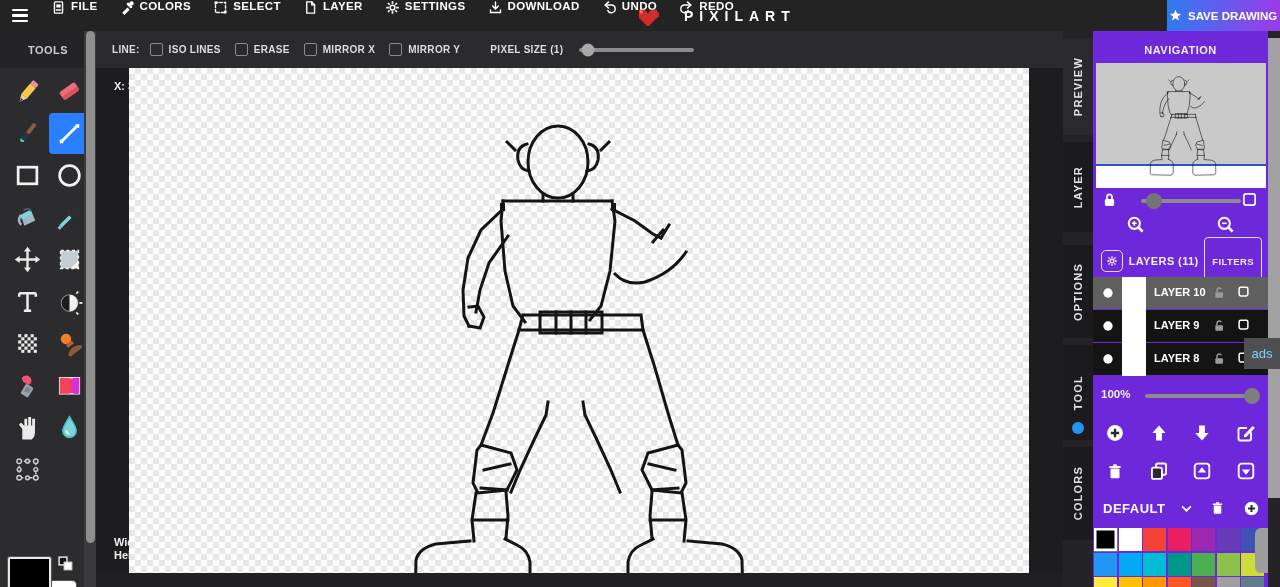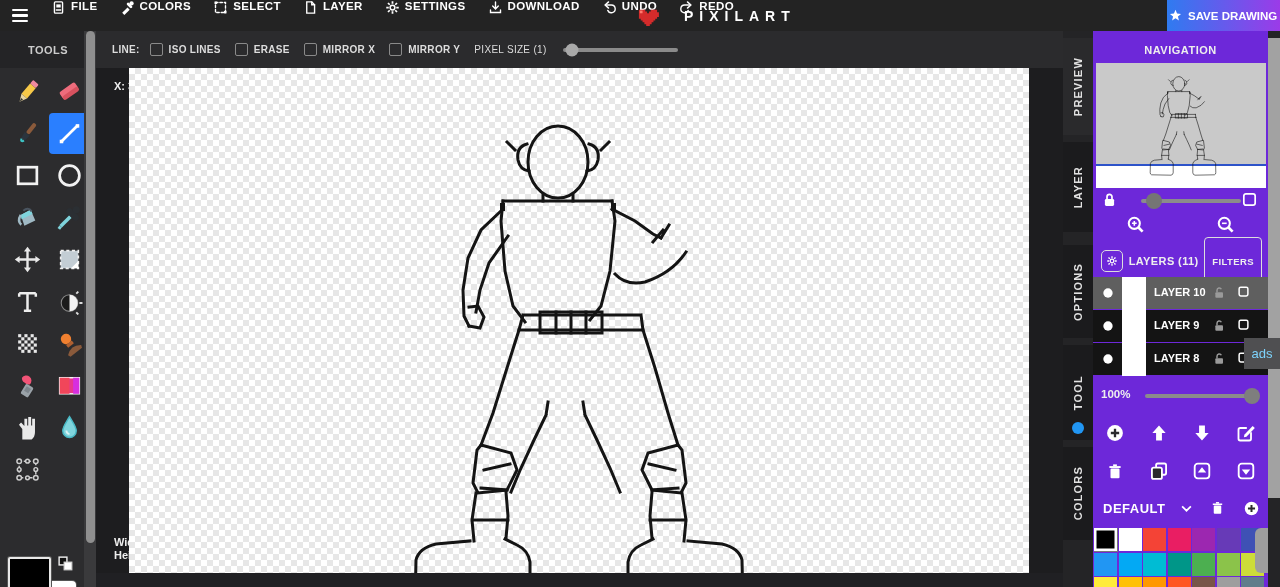--- a/index.html
+++ b/index.html
@@ -26,21 +26,21 @@
   
   .tools-header{position:absolute;left:0;top:31px;width:96px;height:37px;background:#242426;
     display:flex;align-items:center;justify-content:center;font-size:11px;font-weight:bold;color:#ccc;
     letter-spacing:.5px;z-index:6}
   .optionsbar{position:absolute;left:96px;top:31px;width:967px;height:37px;background:#2b2b2d;
     display:flex;align-items:center;gap:10px;padding-left:16px;z-index:5}
   .opt-label{font-size:10px;font-weight:bold;color:#ddd;letter-spacing:.3px}
   .chk{display:flex;align-items:center;gap:6px;cursor:pointer}
   .chk .box{width:13px;height:13px;border:1.5px solid #8a8a8a;background:transparent;border-radius:2px}
   .chk .cl{font-size:10px;font-weight:bold;color:#ddd;letter-spacing:.3px}
-  .pxsize{font-size:10px;font-weight:normal;color:#ddd;margin-left:4px;letter-spacing:.3px}
+  .pxsize{font-size:10px;font-weight:bold;color:#ddd;margin-left:20px;letter-spacing:.3px}
   .slider{position:relative;height:4px;background:#8b8b8b;border-radius:2px}
   .slider .thumb{position:absolute;top:50%;transform:translate(-50%,-50%);width:13px;height:13px;
     border-radius:50%;background:#a9a9a9;cursor:pointer}
   .px-slider{width:115px;margin-left:6px}
 
   
   .toolpanel{position:absolute;left:0;top:68px;width:96px;height:519px;background:#2c2c2e;z-index:4}
   .tools-grid{display:grid;grid-template-columns:41px 41px;justify-content:center;gap:1px;padding-top:3px}
   .tool-cell{width:41px;height:41px;display:flex;align-items:center;justify-content:center;
     border-radius:4px;cursor:pointer}

